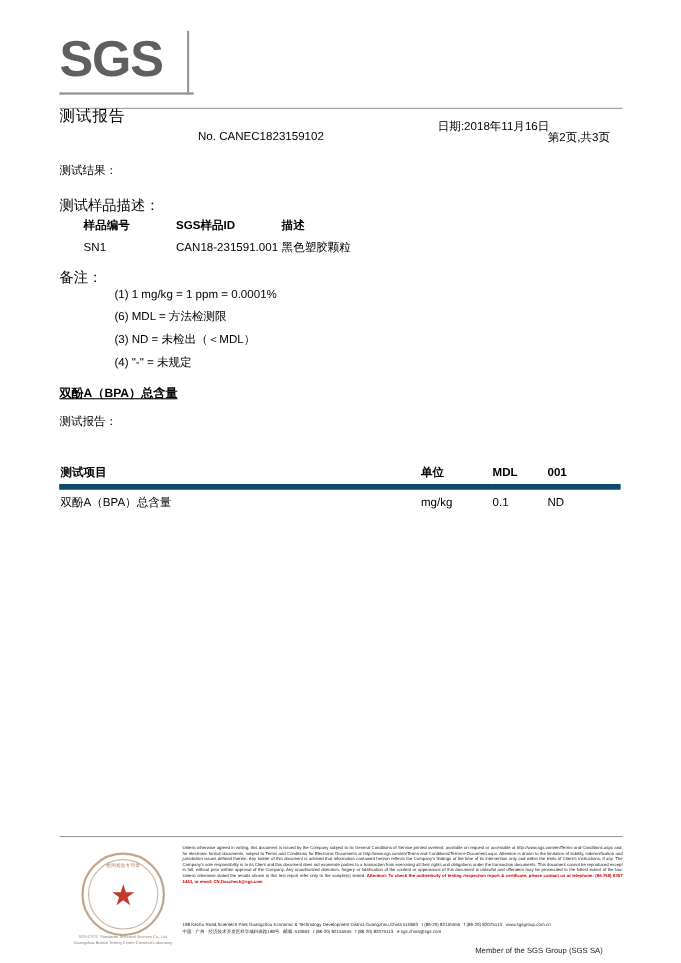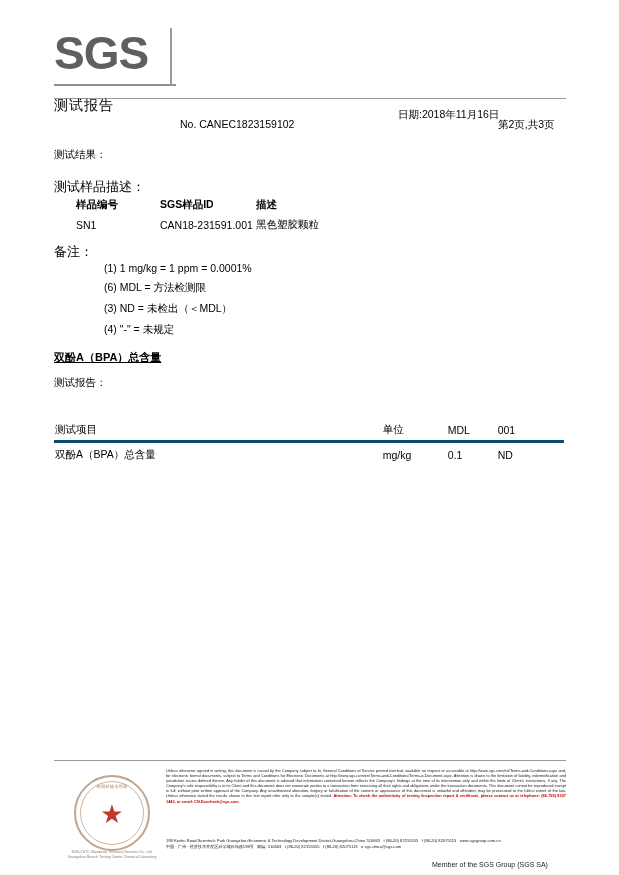--- a/index.html
+++ b/index.html
@@ -172,24 +172,24 @@
   
   .result-table {
     position: absolute;
     left: 54px;
     top: 422px;
     width: 510px;
     font-size: 10.5px;
     border-collapse: collapse;
   }
   .result-table th {
-    font-weight: normal;
+    font-weight: bold;
     text-align: left;
     padding-bottom: 3px;
-    border-bottom: 3px solid #0c4a6e;
+    border-bottom: 5px solid #0c4a6e;
   }
   .result-table td {
     padding-top: 5px;
   }
   .rt-item { width: 300px; }
   .rt-unit { width: 58px; }
   .rt-mdl  { width: 44px; }
   .rt-val  { width: 60px; }
 
   

